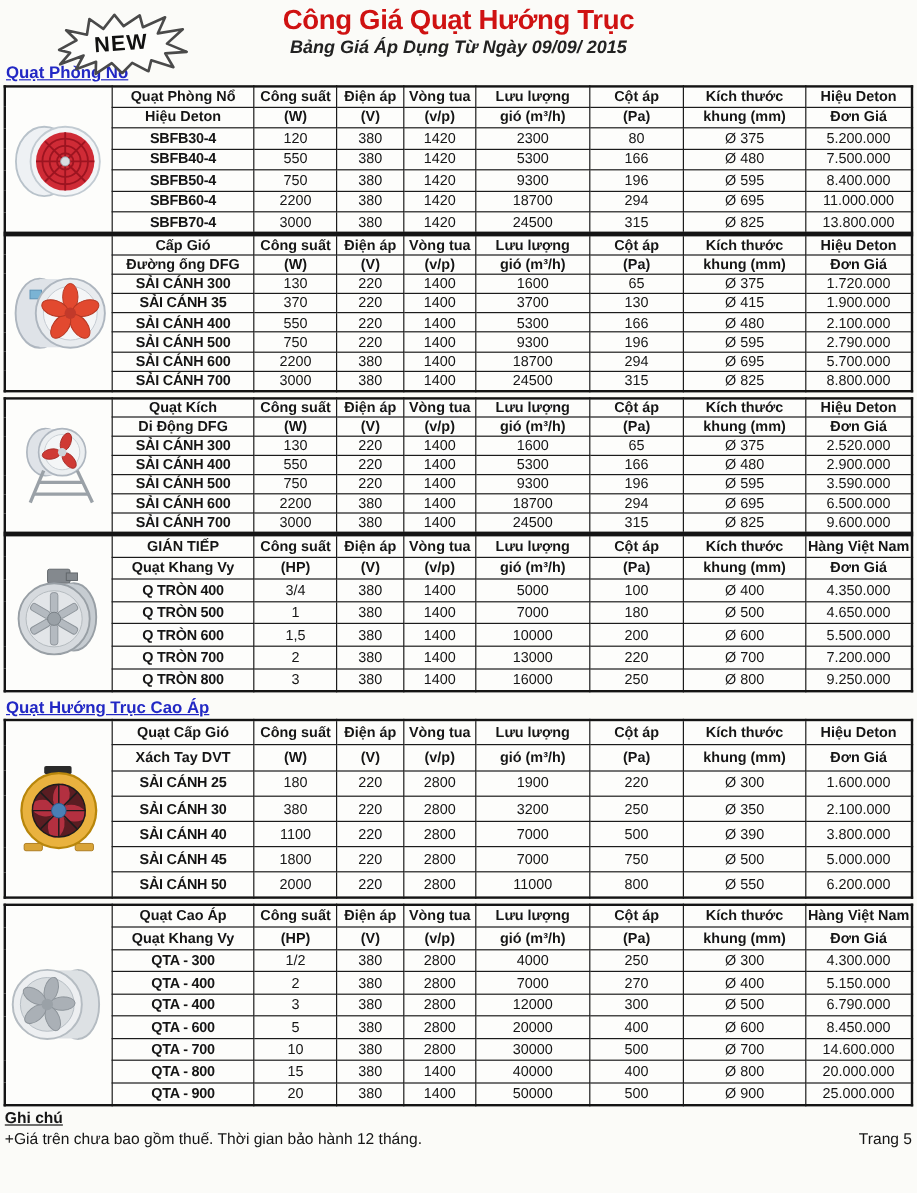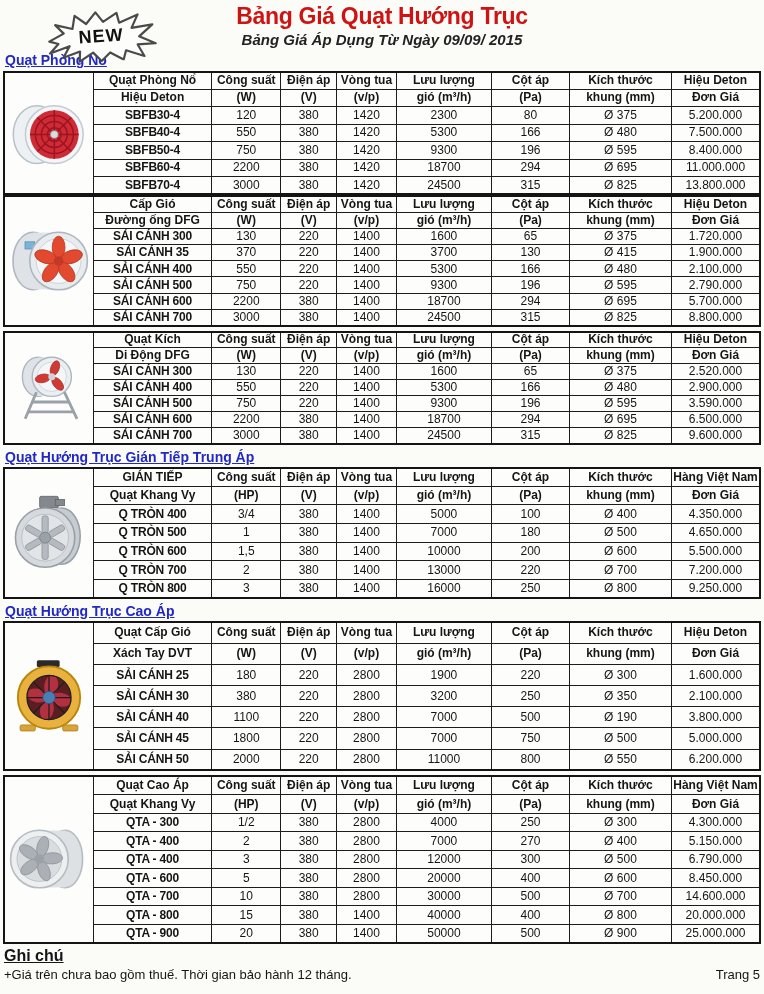--- a/index.html
+++ b/index.html
@@ -45,40 +45,40 @@
     height:var(--rh); line-height:1.05; overflow:hidden; white-space:nowrap;
     padding:0 1px;
   }
   table.ptable th { font-weight:bold; font-size:12px; }
   td.model { font-weight:bold; letter-spacing:-0.2px; }
   td.price { font-weight:normal; text-align:right; padding-right:8px; }
   td.imgcell { background:#fdfdfb; vertical-align:middle; text-align:center; padding:1px; }
   td.imgcell svg { display:block; margin:0 auto; }
   footer { margin-top:2px; padding:0 1px; }
   .notes-heading {
-    font-size:16px; font-weight:bold; text-decoration:underline; line-height:1.2;
+    font-size:13px; font-weight:bold; text-decoration:underline; line-height:1.2;
   }
   .note-row {
     display:flex; justify-content:space-between; align-items:baseline;
     font-size:13px; margin-top:2px;
   }
   .page-number { font-size:13px; }
 </style>
 </head>
 <body>
 
 <div class="page">
   <header>
     <div class="new-badge">
       <svg width="112" height="52" viewBox="0 0 112 52">
         <polygon points="4,28 19,21 11,12 28,17 31,4 42,13 52,2 59,12 73,4 75,14 94,7 87,20 108,18 94,29 110,37 92,37 98,49 80,42 77,51 64,43 55,51 47,42 33,50 34,40 17,45 24,34 4,40 13,31" fill="#fdfdfb" stroke="#4a4a4a" stroke-width="2.2" stroke-linejoin="round"></polygon>
       </svg>
       <span class="badge-text">NEW</span>
     </div>
-    <h1 class="doc-title">Bảng Giá Quạt Hướng Trục</h1>
+    <h1 class="doc-title">Công Giá Quạt Hướng Trục</h1>
     <div class="doc-subtitle">Bảng Giá Áp Dụng Từ Ngày 09/09/ 2015</div>
   </header>
 
   <main id="sections">
       <section>
         <h2 class="sec-title">Quạt Phòng Nổ</h2>
         <table class="ptable" style="--rh: 17.5px;">
           <colgroup>
             <col style="width: 11.8%;">
             <col style="width: 15.7%;">
@@ -411,21 +411,20 @@
               <td class="num">1400</td>
               <td class="num">24500</td>
               <td class="num">315</td>
               <td class="size">Ø 825</td>
               <td class="price">9.600.000</td>
             </tr>
           </tbody>
         </table>
       </section>
       <section>
-        <h2 class="sec-title">Quạt Hướng Trục Gián Tiếp Trung Áp</h2>
         <table class="ptable" style="--rh: 18.6px;">
           <colgroup>
             <col style="width: 11.8%;">
             <col style="width: 15.7%;">
             <col style="width: 9.1%;">
             <col style="width: 7.4%;">
             <col style="width: 7.9%;">
             <col style="width: 12.6%;">
             <col style="width: 10.3%;">
             <col style="width: 13.5%;">
@@ -622,21 +621,21 @@
               <td class="size">Ø 350</td>
               <td class="price">2.100.000</td>
             </tr>
             <tr>
               <td class="model">SẢI CÁNH 40</td>
               <td class="num">1100</td>
               <td class="num">220</td>
               <td class="num">2800</td>
               <td class="num">7000</td>
               <td class="num">500</td>
-              <td class="size">Ø 190</td>
+              <td class="size">Ø 390</td>
               <td class="price">3.800.000</td>
             </tr>
             <tr>
               <td class="model">SẢI CÁNH 45</td>
               <td class="num">1800</td>
               <td class="num">220</td>
               <td class="num">2800</td>
               <td class="num">7000</td>
               <td class="num">750</td>
               <td class="size">Ø 500</td>

